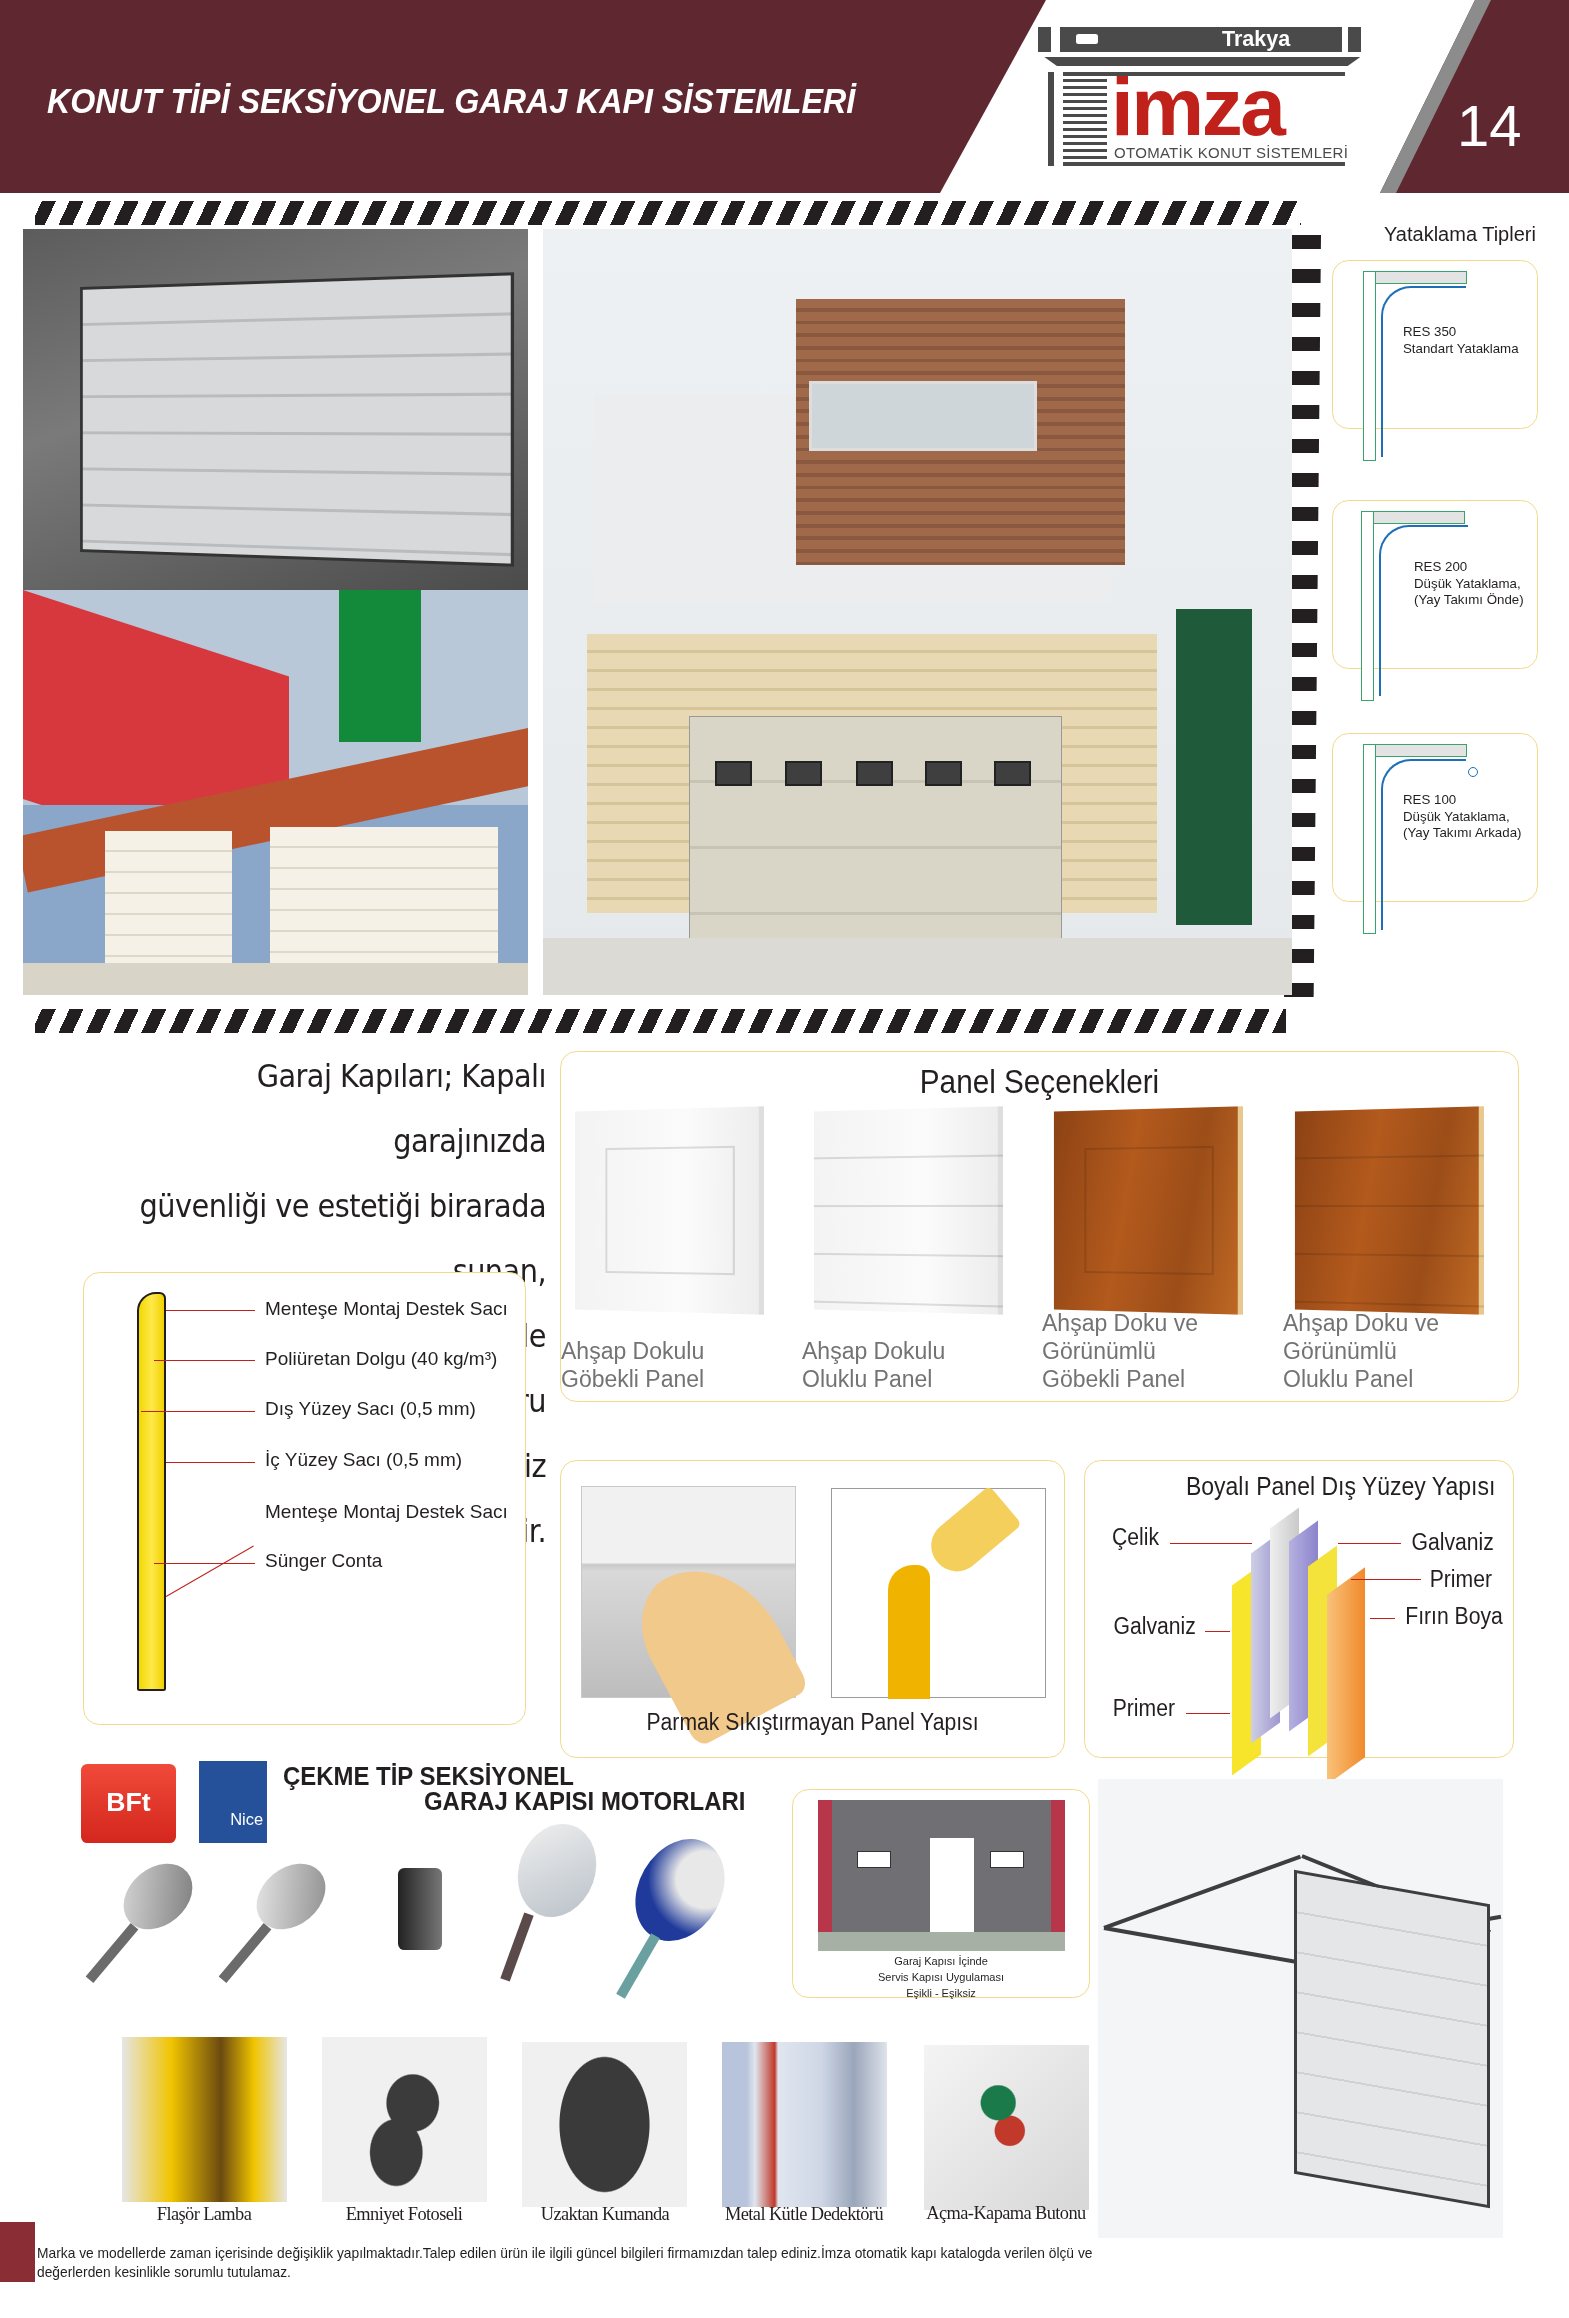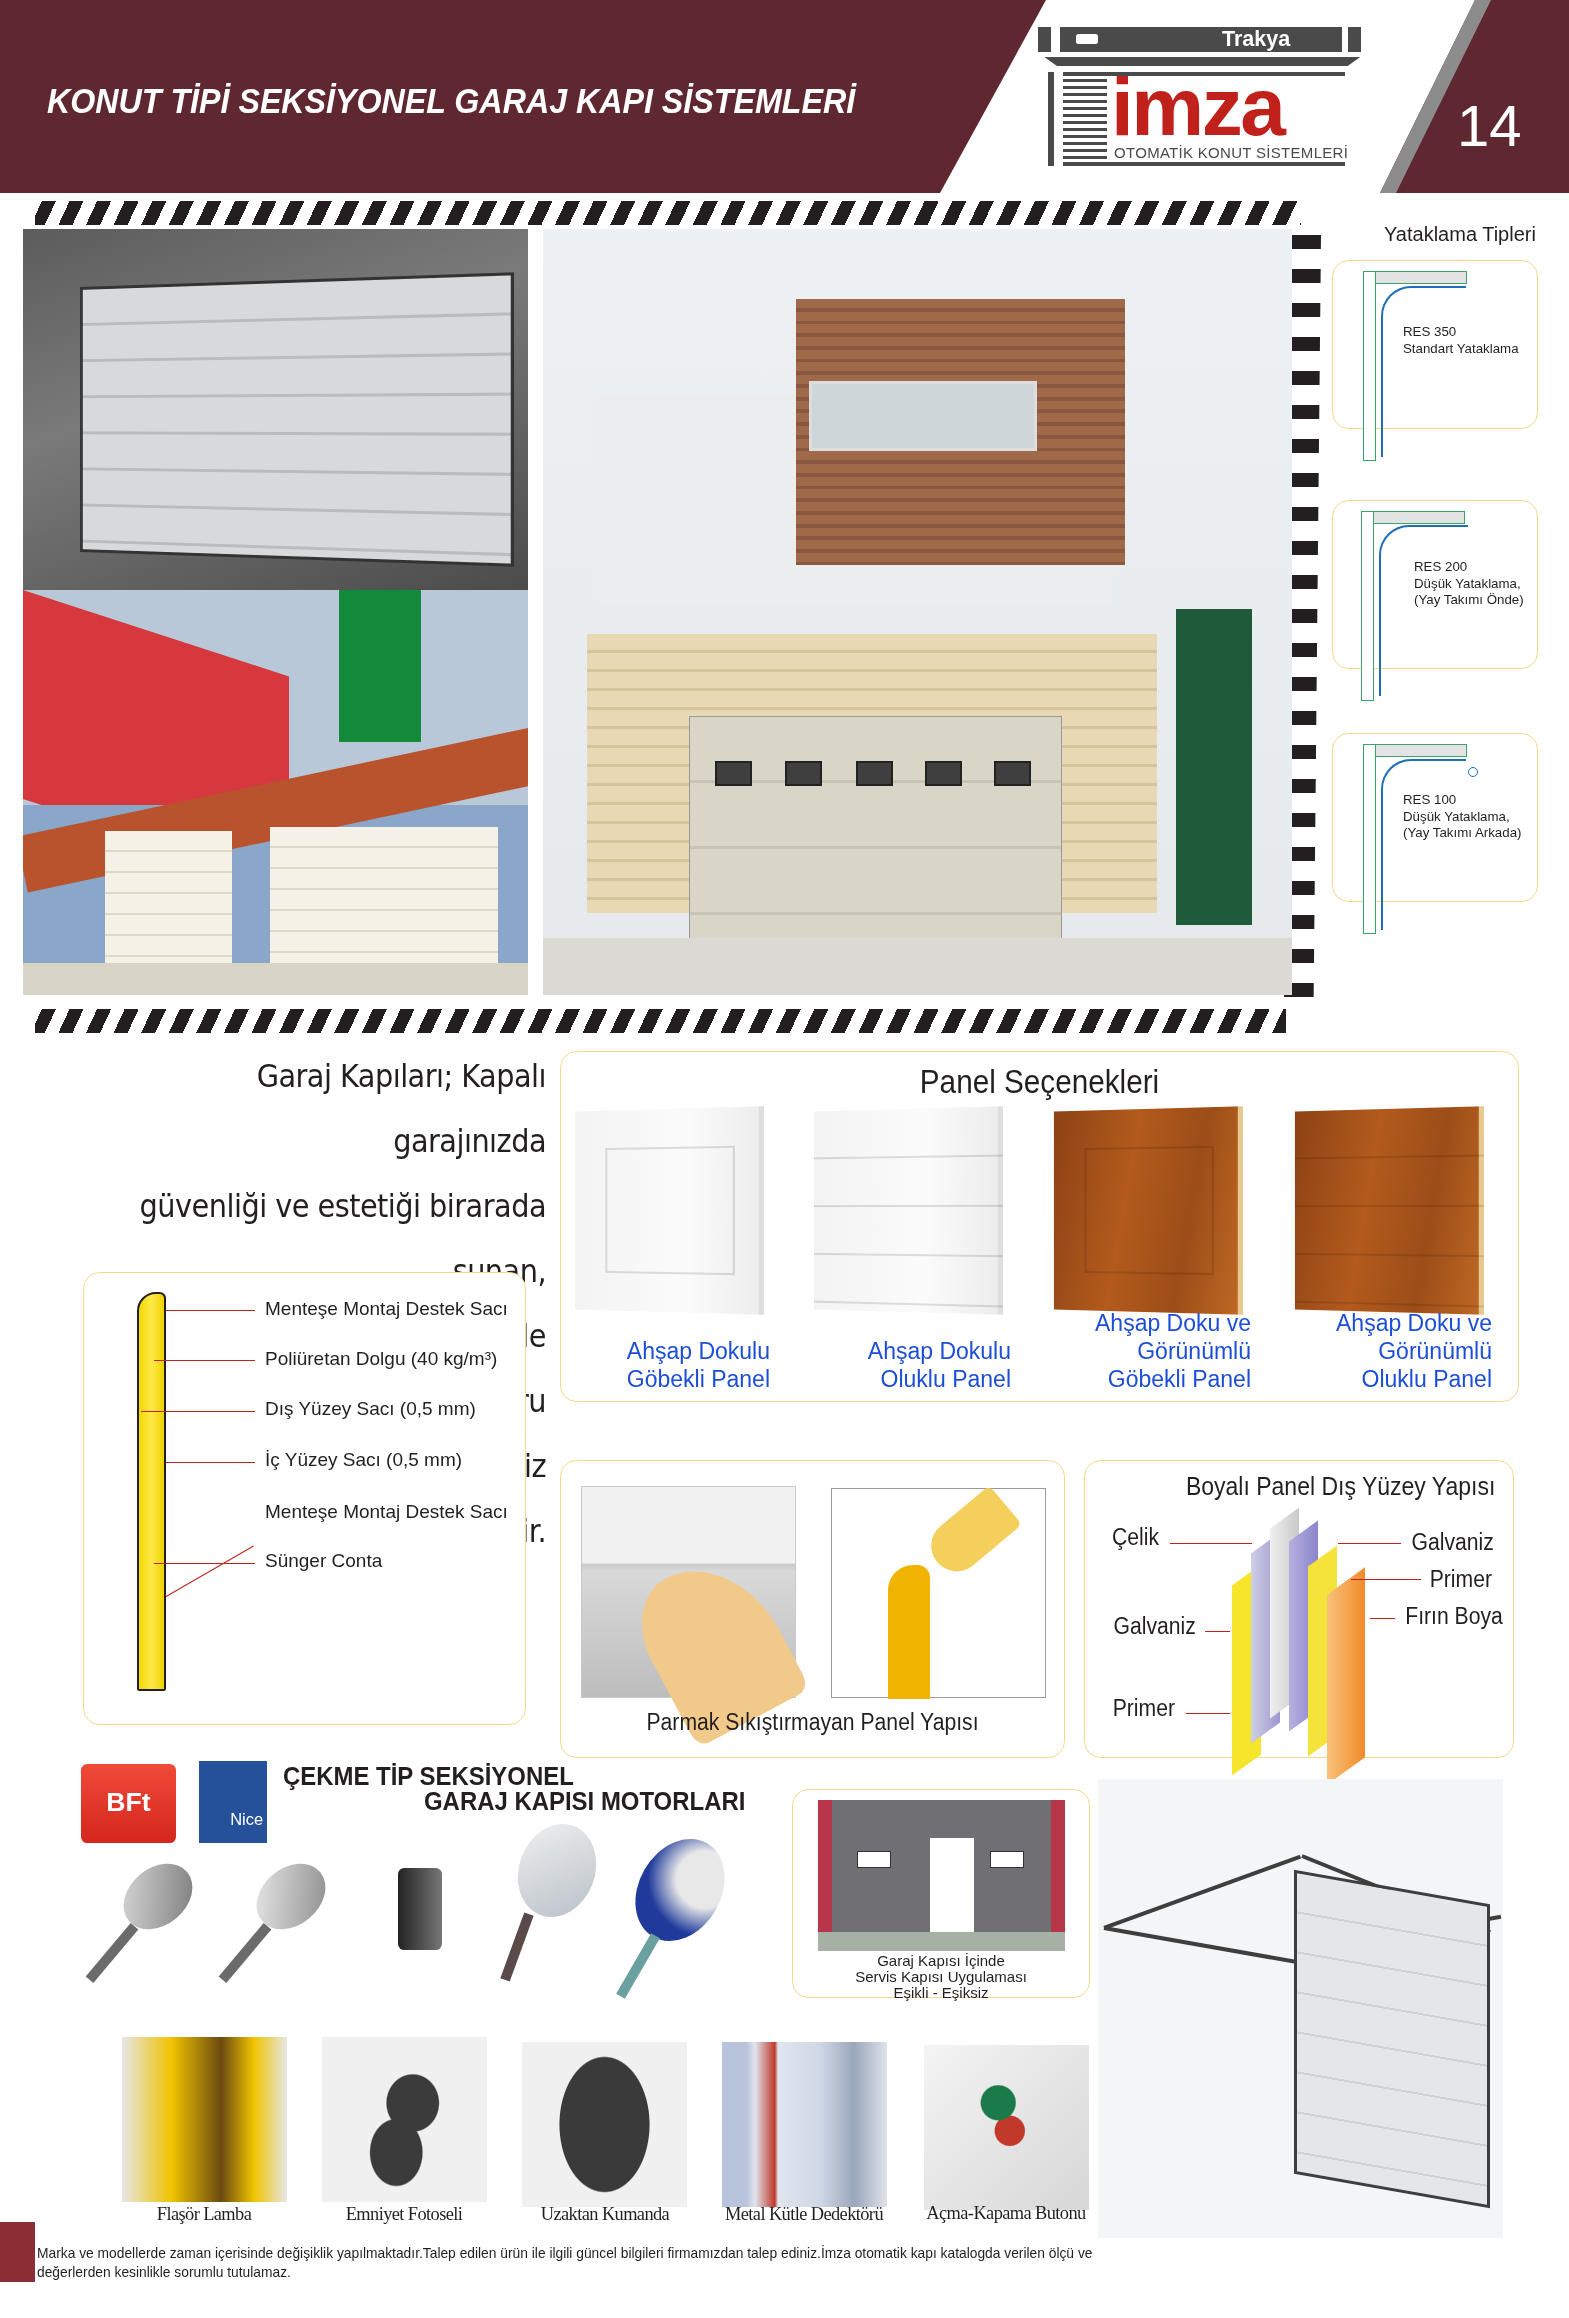--- a/index.html
+++ b/index.html
@@ -91,21 +91,21 @@
 
   
   .panel-box { left: 560px; top: 1051px; width: 959px; height: 351px; }
   .panel-title { position:absolute; left:0; width:100%; top:11.4px; text-align:center; font-size: 33px; color:#231f20; transform: scaleX(0.9); }
   .panel-card { position:absolute; top: 49px; width: 201px; height: 222px; }
   .panel-card .face { position:absolute; left:3.8px; top:8.9px; width:190px; height:203px; transform: perspective(380px) rotateY(-6deg); }
   .panel-white .face { background: linear-gradient(90deg,#f3f3f3,#fbfbfb 60%,#ececec); box-shadow: inset -5px 0 0 #dedede; }
   .panel-wood .face { background: linear-gradient(100deg,#8c4214,#b35a1d 40%,#9c4d18 70%,#c06a25); box-shadow: inset -5px 0 0 #e7c98f; }
   .panel-gobek .inner { position:absolute; left:32px; top:38px; width:130px; height:127px; border:2.5px solid rgba(0,0,0,0.12); }
   .panel-oluk .lines { position:absolute; inset:0; background: repeating-linear-gradient(to bottom, transparent 0 47px, rgba(0,0,0,0.12) 47px 49px); }
-  .panel-label { position:absolute; width: 209px; text-align:right; font-size: 23px; line-height: 28px; color:#1d4ed8; }
+  .panel-label { position:absolute; width: 209px; text-align:left; font-size: 23px; line-height: 28px; color:#737373; }
 
   
   .finger-box { left: 560px; top: 1460px; width: 505px; height: 298px; }
   .finger-photo { position:absolute; left:20px; top:25px; width:215px; height:212px; border: 1.9px solid #c9c9c9;
     background: linear-gradient(180deg,#f1f1f1 0 36%,#c9c9c9 37%,#d9d9d9 40%,#bdbdbd 100%); }
   .finger-hand { position:absolute; left:70px; top:76px; width:127px; height:165px; background: #f1c98b; border-radius: 40% 60% 10% 10%; transform: rotate(-28deg); }
   .finger-diagram { position:absolute; left:270px; top:26.6px; width:215px; height:210px; border: 1.9px solid #9b9b9b; background:#fff; }
   .finger-diagram .bar { position:absolute; left:56px; top:76px; width:42px; height:134px; background:#f0b400; border-radius: 25px 12.7px 0 0; }
   .finger-diagram .tip { position:absolute; left:95px; top:19px; width:89px; height:51px; background:#f4cf5b; transform: rotate(-40deg); border-radius: 25px 6.3px 6.3px 25px; }
   .finger-caption { position:absolute; left:0; width:100%; top:248px; text-align:center; font-size: 23px; color:#231f20; transform: scaleX(0.92); }
@@ -125,21 +125,21 @@
   .motors-title2 { left: 424px; top: 1786px; font-size: 26.6px; font-weight: bold; color:#231f20; transform: scaleX(0.9); transform-origin:left; }
   .motor { position:absolute; border-radius: 50% 50% 50% 50%; }
   .motor-rail { position:absolute; width: 10px; height: 70px; background:#6b6b6b; }
 
   
   .service-box { left: 792px; top: 1789px; width: 298px; height: 209px; }
   .service-photo { position:absolute; left:25px; top:9.5px; width:247px; height:151px; background:#6f6f74; border-left: 14px solid #b8364a; border-right: 14px solid #b8364a; }
   .service-photo .w { position:absolute; top:51px; width:34px; height:17.7px; background:#fff; border:1.3px solid #333; }
   .service-photo .door { position:absolute; left:98px; top:38px; width:44px; height:94px; background:#fff; }
   .service-photo .floor { position:absolute; left:-14px; right:-14px; bottom:0; height:19px; background:#a7b0a5; }
-  .service-caption { position:absolute; left:0; width:100%; top:163px; text-align:center; font-size: 15px; line-height: 16px; color:#231f20; }
+  .service-caption { position:absolute; left:0; width:100%; top:163px; text-align:center; font-size: 11px; line-height: 16px; color:#231f20; }
 
   
   .door3d { left: 1098px; top: 1779px; width: 405px; height: 459px; background:#f4f5f6; }
   .door3d .panel { position:absolute; left:196px; top:108px; width:196px; height:304px;
     background: repeating-linear-gradient(to bottom,#e4e6e8 0 38px,#cfd2d5 38px 40px);
     border: 3.8px solid #3e3e3e; transform: skewY(10deg); }
   .door3d .track { position:absolute; height:3.8px; background:#3e3e3e; transform-origin:left; }
 
   
   .acc-img { position:absolute; width: 165px; height: 165px; background:#ededed; }

